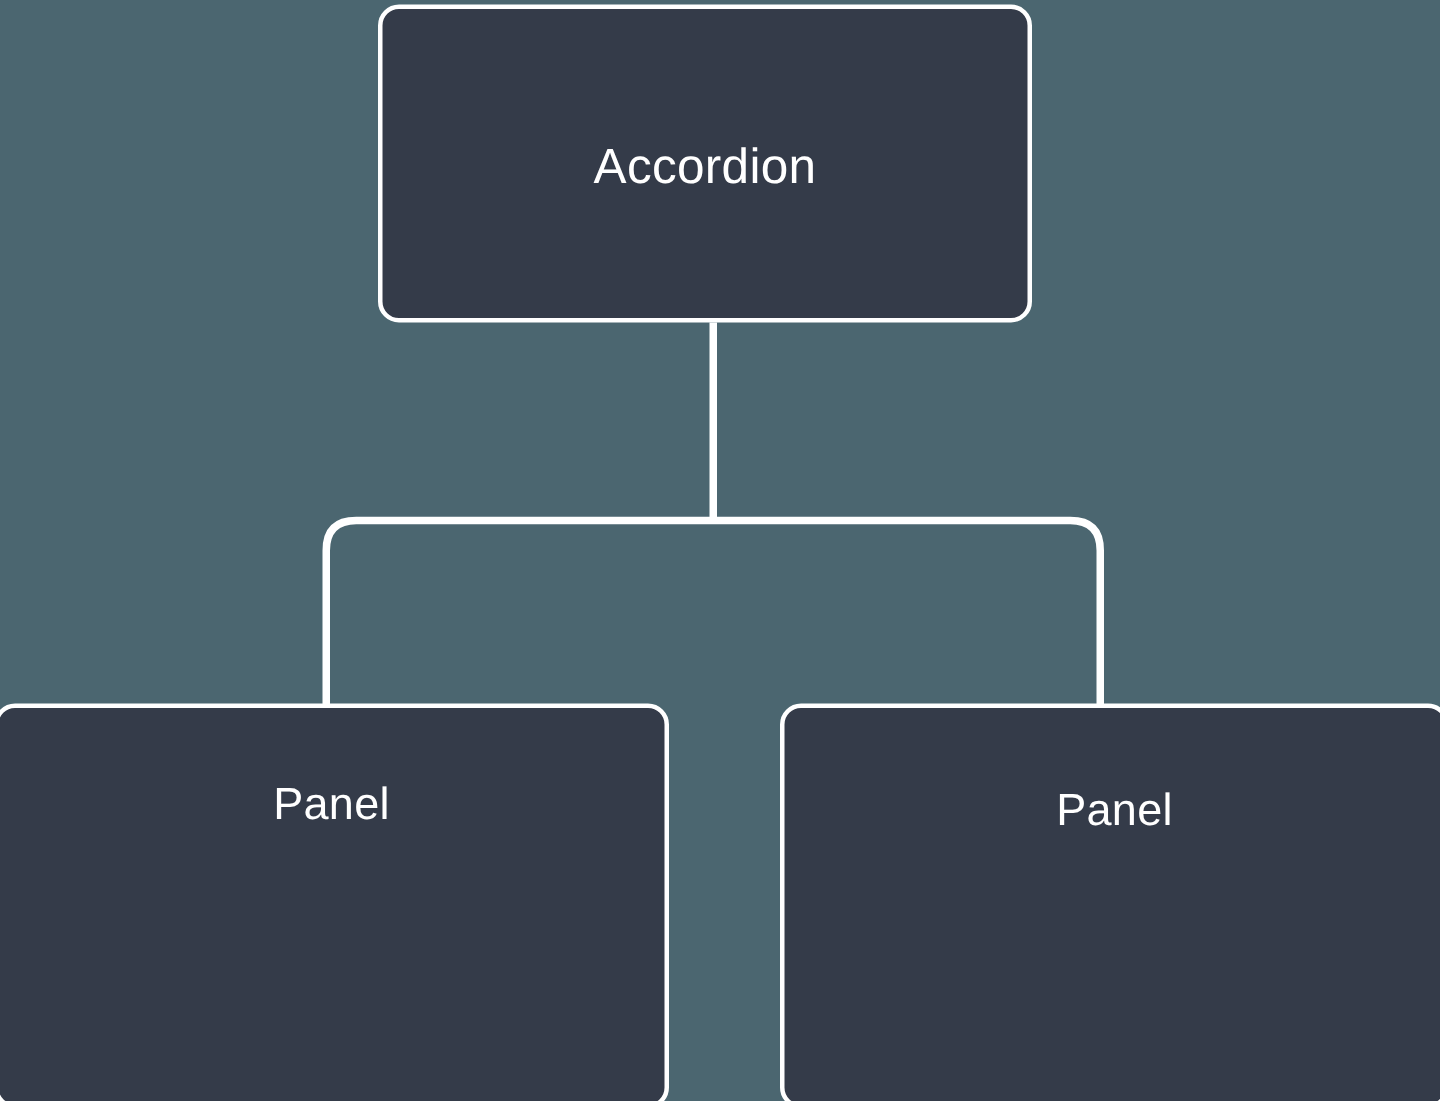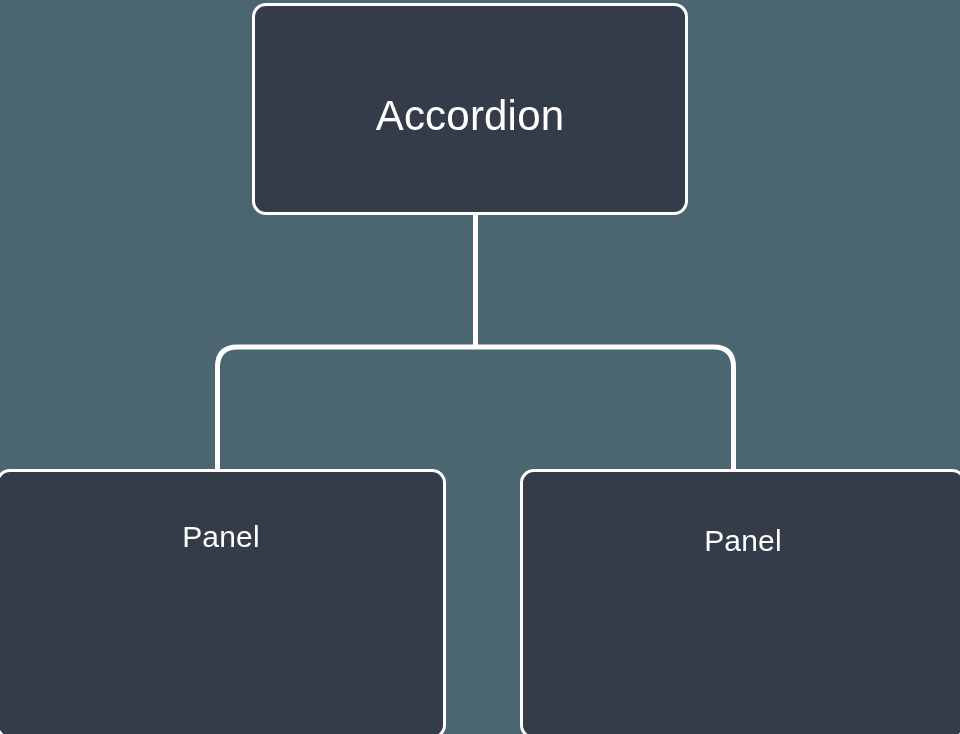--- a/index.html
+++ b/index.html
@@ -67,21 +67,21 @@
     left: 0;
     right: 0;
     text-align: center;
     color: #ffffff;
     font-weight: 400;
     letter-spacing: 0.2px;
   }
 
   #accordion-card .node-title {
     top: 86px;
-    font-size: 42px;
+    font-size: 33px;
   }
 
   #panel-card-left .node-title {
     top: 48px;
     font-size: 30px;
   }
 
   #panel-card-right .node-title {
     top: 52px;
     font-size: 30px;

